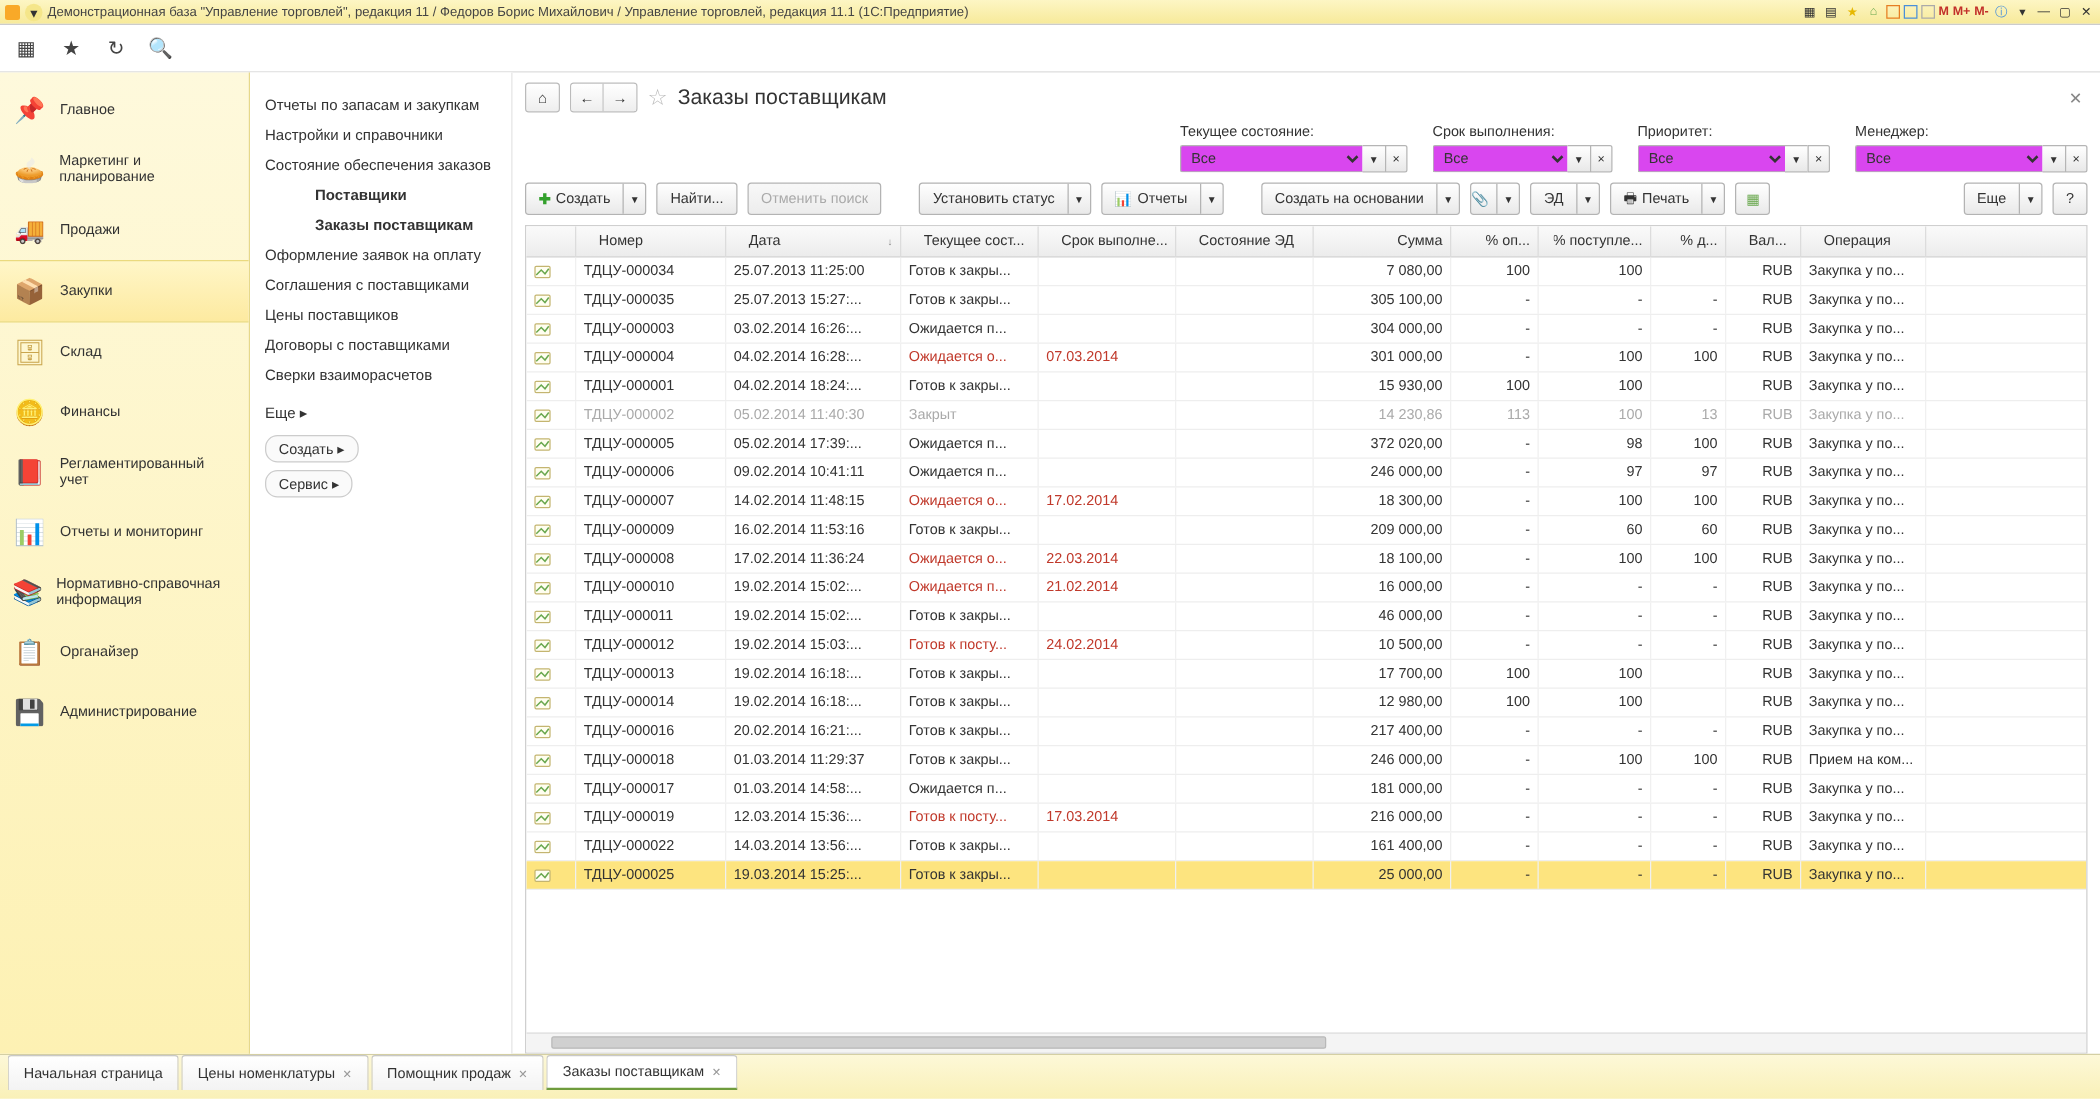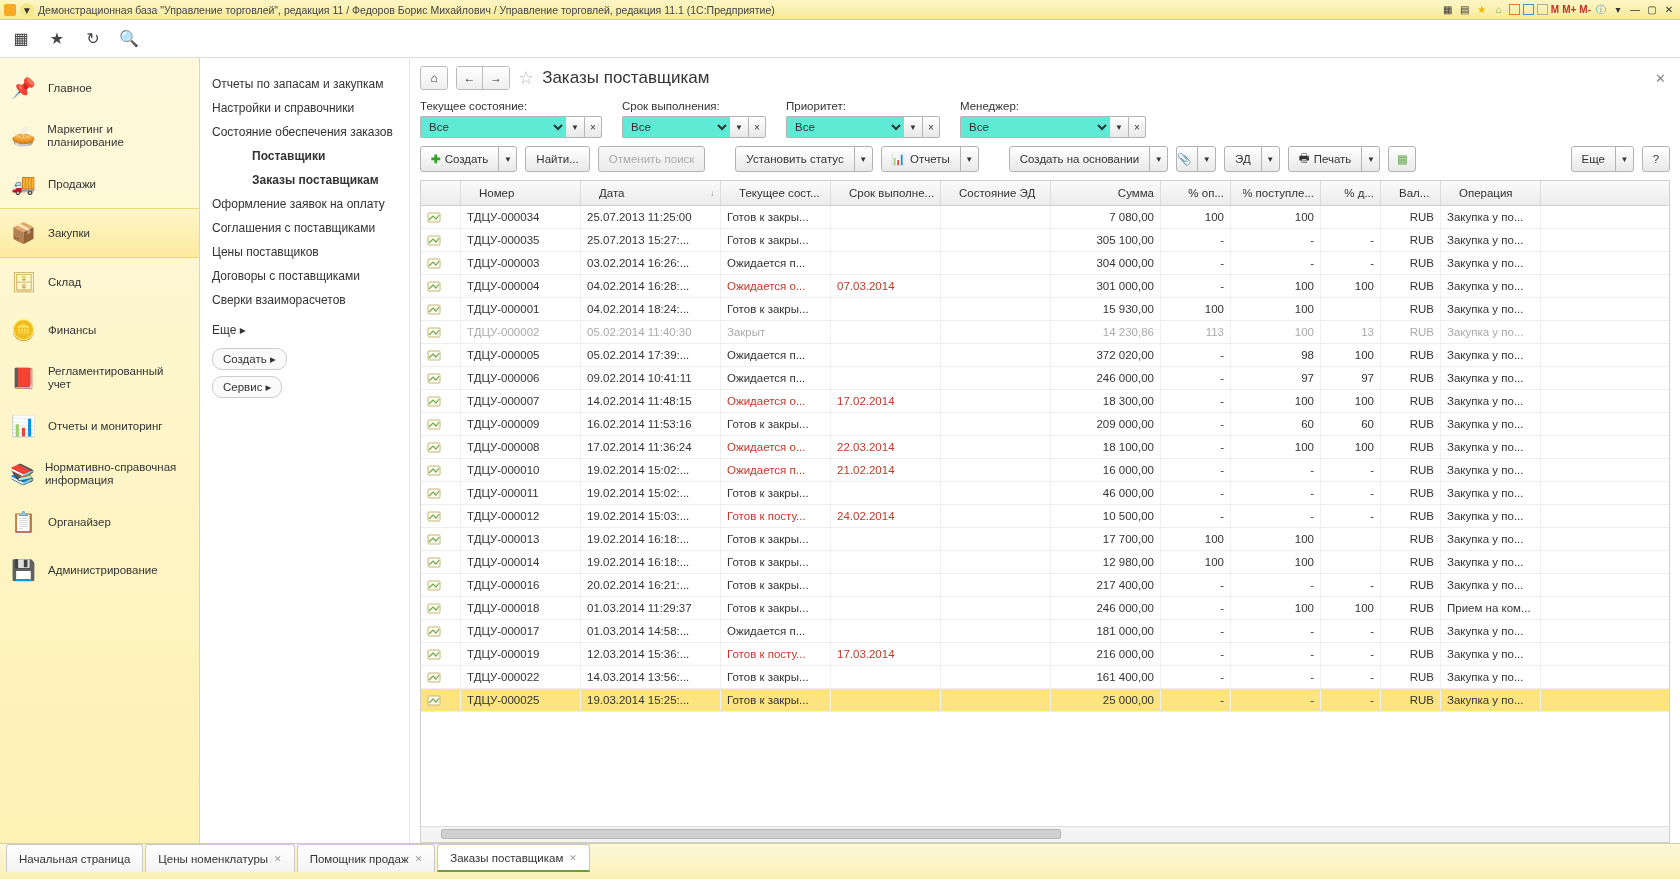--- a/index.html
+++ b/index.html
@@ -42,25 +42,25 @@
 .page-head { display: flex; align-items: center; gap: 8px; margin-bottom: 10px; }
 .nav-btn { border: 1px solid #bbb; border-radius: 3px; background: linear-gradient(#fff, #eee); height: 24px; min-width: 28px; display: inline-flex; align-items: center; justify-content: center; cursor: pointer; font-size: 12px; }
 .nav-group { display: inline-flex; border: 1px solid #bbb; border-radius: 3px; overflow: hidden; height: 24px; }
 .nav-group span { width: 26px; display: inline-flex; align-items: center; justify-content: center; border-right: 1px solid #bbb; background: linear-gradient(#fff, #eee); cursor: pointer; font-size: 12px; }
 .nav-group span:last-child { border-right: none; }
 .star { font-size: 18px; color: #bbb; cursor: pointer; }
 .page-title { font-size: 17px; font-weight: normal; color: #333; }
 .close-x { margin-left: auto; font-size: 13px; color: #888; cursor: pointer; padding: 0 4px; }
 
 
-.filters { display: flex; gap: 20px; margin-bottom: 8px; }
+.filters { display: flex; gap: 20px; margin-bottom: 8px; justify-content: flex-end; }
 .filter { display: flex; flex-direction: column; gap: 4px; }
 .filter label { font-size: 11.5px; color: #333; }
 .combo { display: flex; align-items: center; }
-.combo select { height: 22px; border: 1px solid #b5b5b5; border-right: none; border-radius: 2px 0 0 2px; background: #5eead4; padding: 0 4px; font-size: 11.5px; color: #333; }
+.combo select { height: 22px; border: 1px solid #b5b5b5; border-right: none; border-radius: 2px 0 0 2px; background: #d946ef; padding: 0 4px; font-size: 11.5px; color: #333; }
 .combo .drop { width: 18px; height: 22px; border: 1px solid #b5b5b5; border-left: none; border-right: none; background: linear-gradient(#fff, #e8e8e8); display: inline-flex; align-items: center; justify-content: center; font-size: 8px; }
 .combo .clr { width: 18px; height: 22px; border: 1px solid #b5b5b5; border-radius: 0 2px 2px 0; background: linear-gradient(#fff, #e8e8e8); display: inline-flex; align-items: center; justify-content: center; font-size: 10px; cursor: pointer; }
 
 
 .cmdbar { display: flex; align-items: center; gap: 8px; margin-bottom: 8px; flex-wrap: wrap; }
 .btn { height: 26px; border: 1px solid #b3b3b3; border-radius: 3px; background: linear-gradient(#ffffff, #e9e9e9); display: inline-flex; align-items: center; padding: 0 10px; font-size: 11.5px; color: #333; cursor: pointer; gap: 4px; }
 .btn.split { padding-right: 0; }
 .btn.split .caret { border-left: 1px solid #b3b3b3; height: 100%; width: 18px; display: inline-flex; align-items: center; justify-content: center; font-size: 8px; margin-left: 6px; }
 .btn.disabled { color: #aaa; background: linear-gradient(#f8f8f8, #ececec); cursor: default; }
 .btn.icon-only { padding: 0; width: 28px; justify-content: center; }

